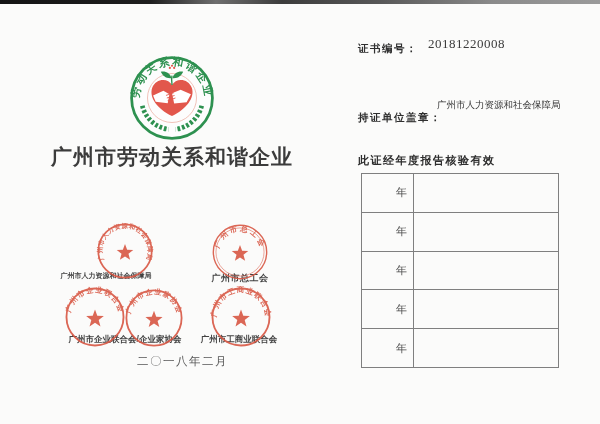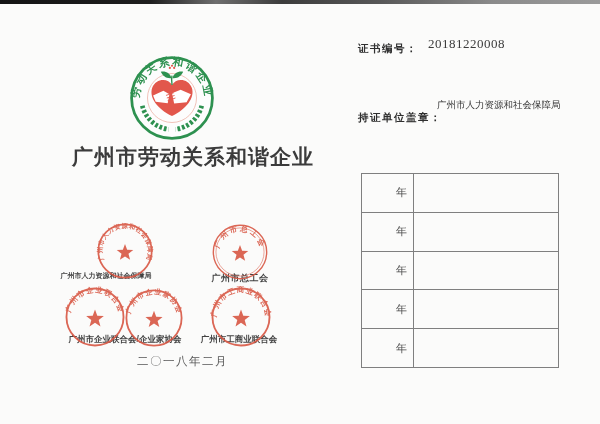--- a/index.html
+++ b/index.html
@@ -8,21 +8,21 @@
     overflow:hidden;font-family:"Liberation Sans","DejaVu Sans",sans-serif;
   }
   .scan-edge{
     position:absolute;left:0;top:0;width:600px;height:4px;
     background:linear-gradient(to right,#141414 0%,#1e1e1e 25%,#6e6e6e 36%,#3c3c3c 47%,#575757 63%,#8a8a8a 82%,#9a9a9a 100%);
   }
   .abs{position:absolute;}
   
   .emblem{left:129px;top:55px;width:86px;height:86px;}
   .title-main{
-    left:30px;top:143px;width:284px;text-align:right;
+    left:30px;top:143px;width:284px;text-align:center;
     font-size:21px;font-weight:bold;color:#3b3b3b;letter-spacing:1px;
   }
   .title-grade{
     left:30px;top:177px;width:284px;text-align:center;
     font-size:20px;font-weight:bold;color:#3f3f3f;letter-spacing:3px;
   }
   .seal{opacity:.9;pointer-events:none;z-index:3;}
   .seal-s1{left:96px;top:222px;width:58px;height:58px;}
   .seal-s2{left:211px;top:223px;width:58px;height:58px;}
   .seal-s3{left:64px;top:286px;width:62px;height:62px;}
@@ -147,20 +147,21 @@
   <div class="abs seal-label lbl-4">广州市工商业联合会</div>
 
   <div class="abs issue-date">二〇一八年二月</div>
 
   <div class="abs field-label cert-no-label">证书编号：</div>
   <div class="abs cert-no-value">20181220008</div>
 
   <div class="abs field-label holder-label">持证单位盖章：</div>
   <div class="abs holder-value">广州市人力资源和社会保障局</div>
 
+  <div class="abs validity-title">此证经年度报告核验有效</div>
 
   <div class="abs validity-table">
     <div class="v-row">
       <div class="v-cell-year">年</div>
       <div class="v-cell-blank"></div>
     </div>
     <div class="v-row">
       <div class="v-cell-year">年</div>
       <div class="v-cell-blank"></div>
     </div>

